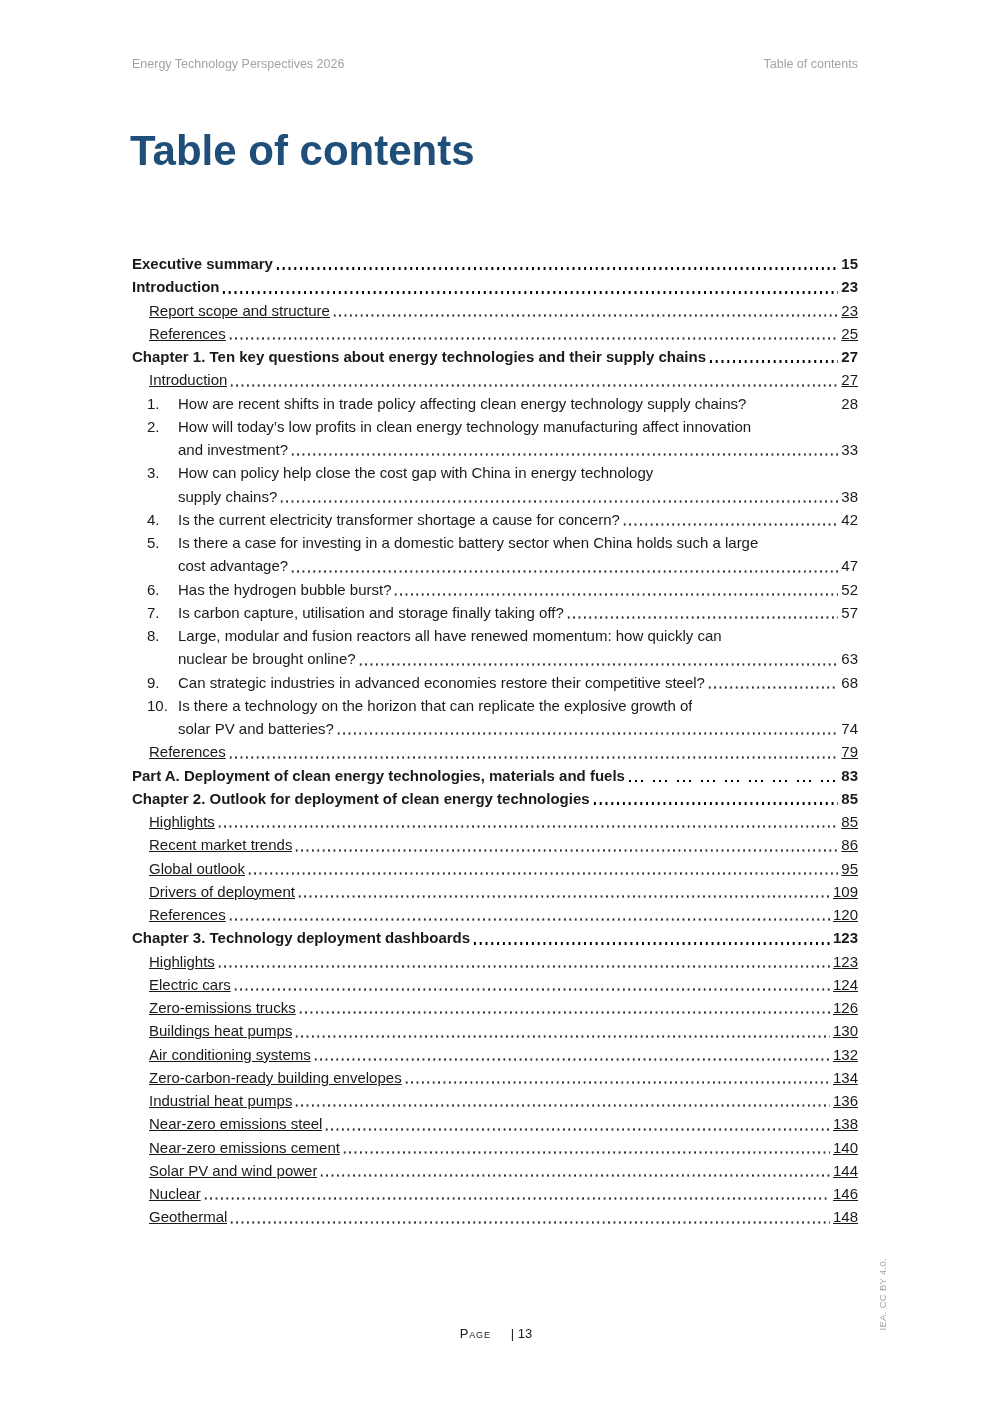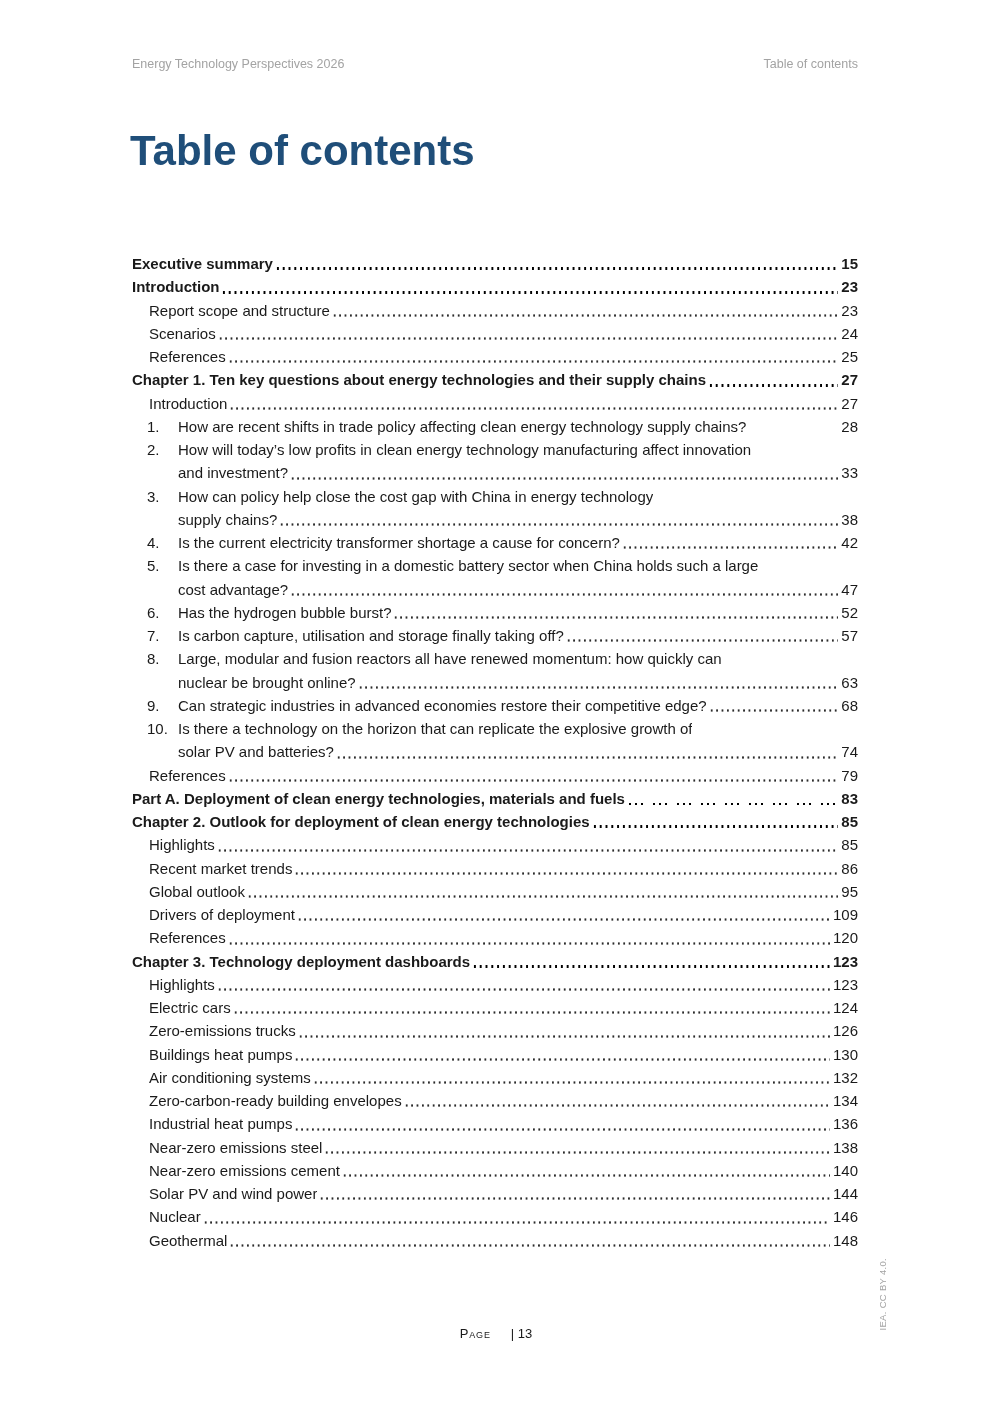--- a/index.html
+++ b/index.html
@@ -25,21 +25,21 @@
   }
   .toc {
     position: absolute; top: 217px; left: 132px; width: 726px;
     font-size: 15px;
     margin-top: 35px;
   }
   .row { display: flex; align-items: baseline; height: 23.25px; line-height: 23.25px; }
   .row .label { white-space: nowrap; flex: 0 1 auto; overflow: hidden; }
   .row .n { flex: 0 0 31px; }
   .row.h1 { font-weight: 700; }
-  .row.sub { padding-left: 17px; }
+  .row.sub { padding-left: 17px; text-decoration: underline; }
   .row.num { padding-left: 15px; }
   .row.cont { padding-left: 46px; }
   .page { flex: 0 0 auto; }
   .leader {
     flex: 1 1 0; align-self: stretch; margin: 0 3px 0 2px; min-width: 4px;
     background-image: radial-gradient(circle, #2b2b2b 1.0px, transparent 1.25px);
     background-size: 5.4px 5px;
     background-repeat: repeat-x;
     background-position: left bottom 4px;
   }
@@ -94,25 +94,20 @@
         <span class="leader"></span>
         <span class="page">23</span>
       </div>
 
     <div class="row sub">
         <span class="label">Report scope and structure</span>
         <span class="leader"></span>
         <span class="page">23</span>
       </div>
 
-    <div class="row sub">
-        <span class="label">Scenarios</span>
-        <span class="leader"></span>
-        <span class="page">24</span>
-      </div>
 
     <div class="row sub">
         <span class="label">References</span>
         <span class="leader"></span>
         <span class="page">25</span>
       </div>
 
     <div class="row h1">
         <span class="label">Chapter 1. Ten key questions about energy technologies and their supply chains</span>
         <span class="leader"></span>
@@ -188,21 +183,21 @@
         <span class="label">Large, modular and fusion reactors all have renewed momentum: how quickly can</span>
       </div>
     <div class="row cont">
         <span class="label">nuclear be brought online?</span>
         <span class="leader"></span>
         <span class="page">63</span>
       </div>
 
     <div class="row num">
         <span class="n">9.</span>
-        <span class="label">Can strategic industries in advanced economies restore their competitive edge?</span>
+        <span class="label">Can strategic industries in advanced economies restore their competitive steel?</span>
         <span class="leader"></span>
         <span class="page">68</span>
       </div>
 
     <div class="row num">
         <span class="n">10.</span>
         <span class="label">Is there a technology on the horizon that can replicate the explosive growth of</span>
       </div>
     <div class="row cont">
         <span class="label">solar PV and batteries?</span>

